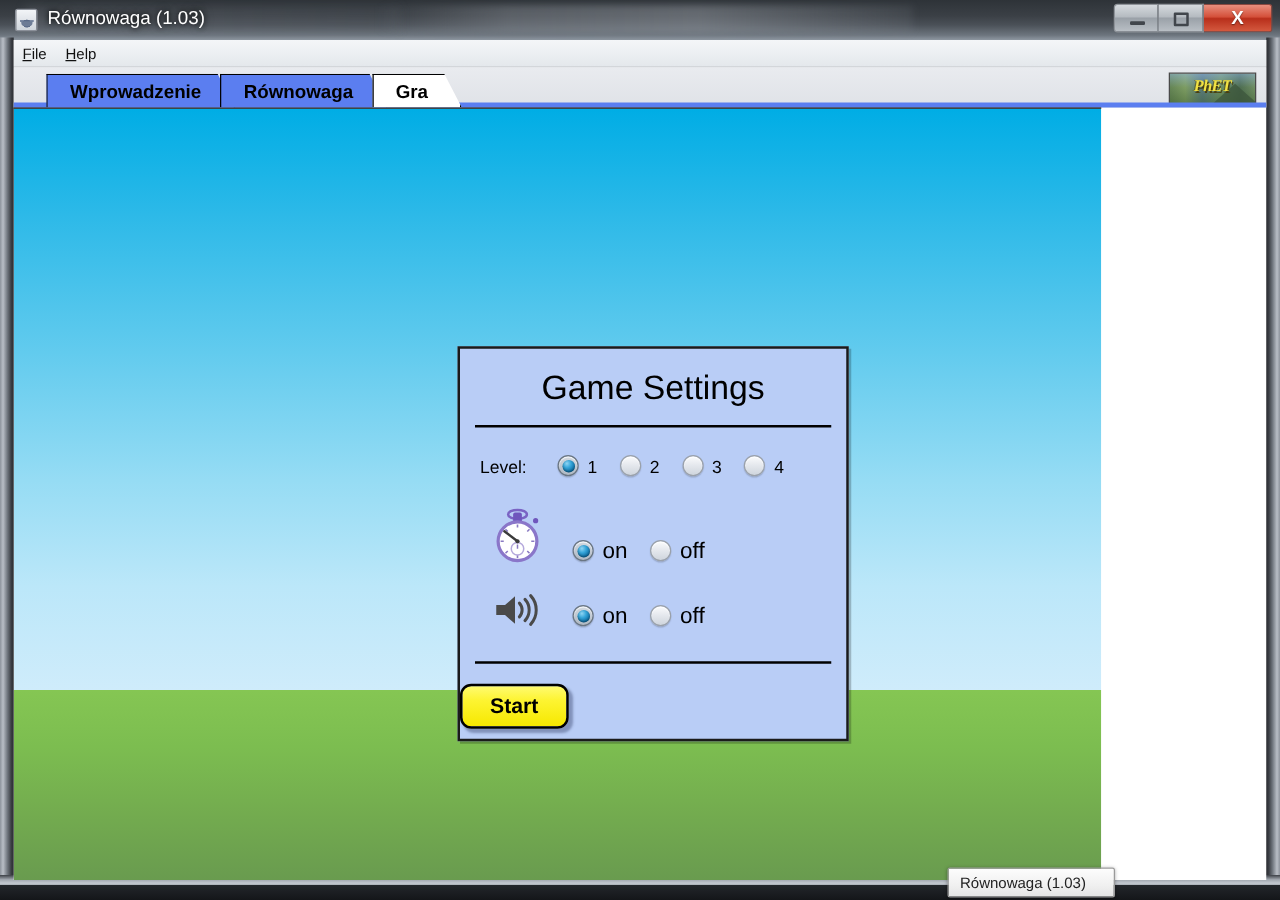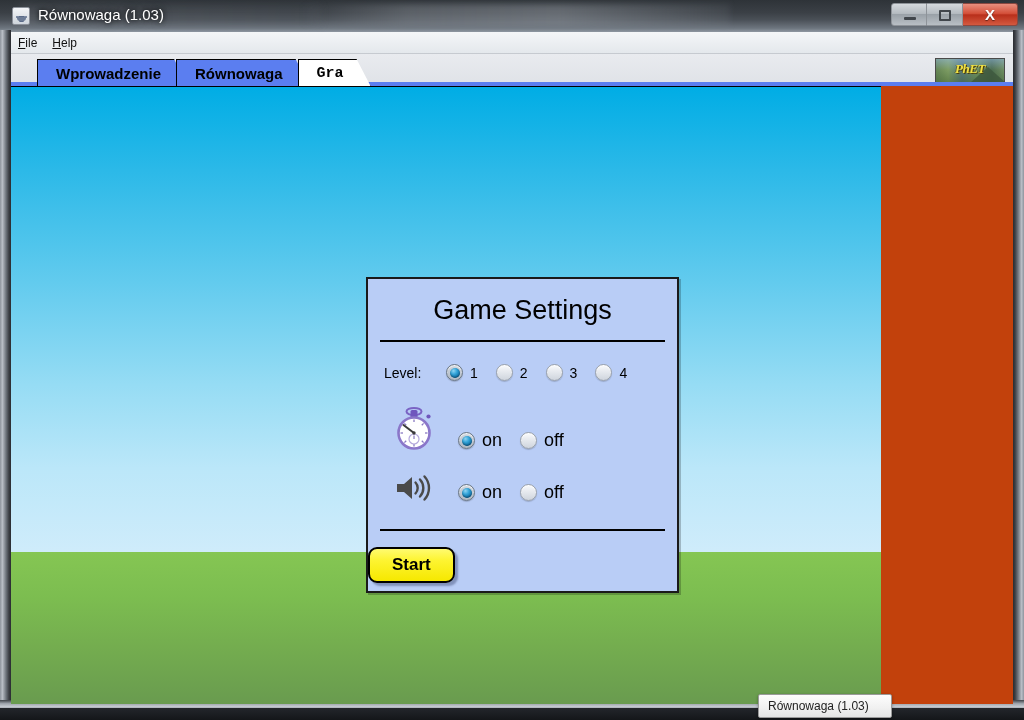--- a/index.html
+++ b/index.html
@@ -119,21 +119,21 @@
     position: absolute; left: 0; right: 0; top: 2px;
     text-align: center; font-size: 15px; font-weight: bold; color: #ffffff;
     text-shadow: 0 1px 1px rgba(0,0,0,0.5);
     font-family: "Liberation Sans", sans-serif;
   }
 
   
   .client {
     position: absolute; left: 11px; top: 32px;
     width: 1002px; height: 672px;
-    background: #c2410c;
+    background: #ffffff;
     box-sizing: border-box;
   }
 
   
   .menubar {
     position: absolute; left: 0; top: 0; width: 1002px; height: 22px;
     background: linear-gradient(180deg, #f4f6f8 0%, #e4e8ec 100%);
     border-bottom: 1px solid #c6cad0;
     box-sizing: border-box;
     display: flex; align-items: center;
@@ -164,21 +164,20 @@
     background: #5b7ef0;
     border: 1px solid #000;
     border-bottom: none;
     box-sizing: border-box;
     margin-right: -12px;
     clip-path: polygon(0 0, calc(100% - 14px) 0, 100% 100%, 0 100%);
   }
   .tab.active {
     background: #ffffff;
     z-index: 5;
-    font-family: Liberation Mono, monospace;
   }
   .tab.t1 { z-index: 3; }
   .tab.t2 { z-index: 4; justify-content: center; }
   .tabstrip-underline {
     position: absolute; left: 0; bottom: 0; width: 1002px; height: 4px;
     background: #5b7ef0;
   }
 
   
   .phet-logo {

